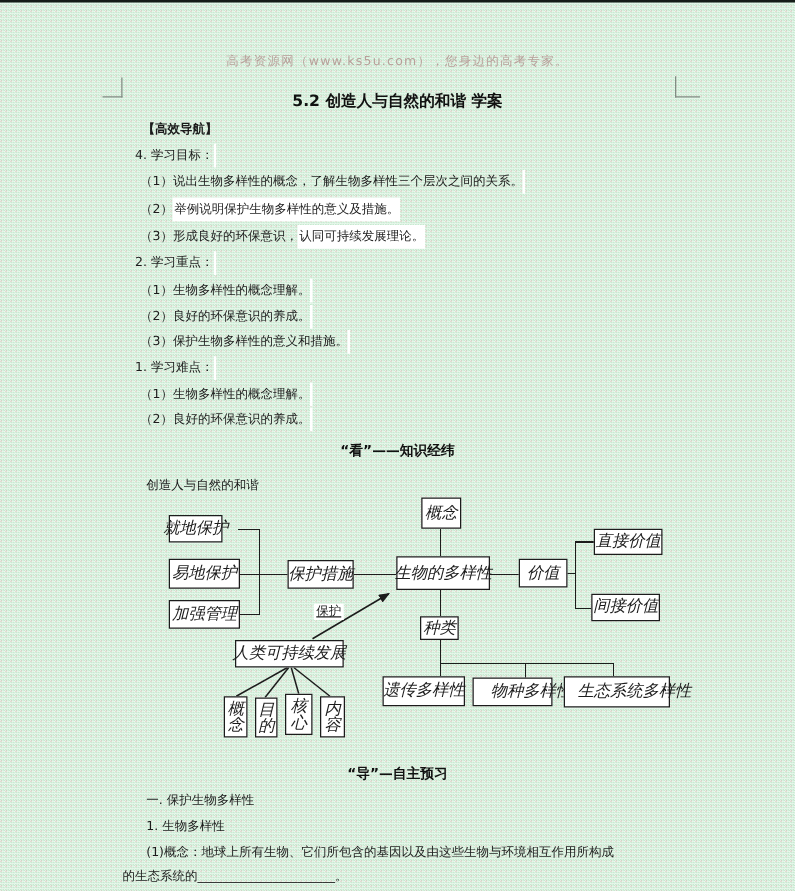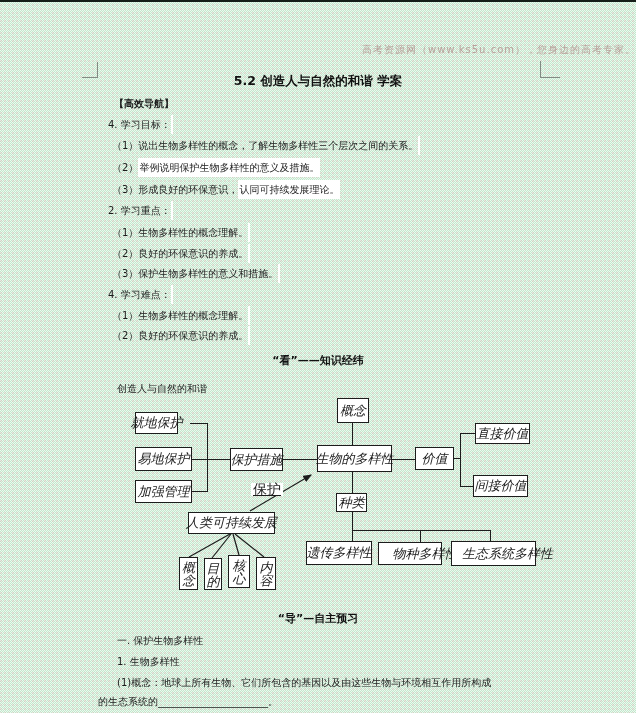--- a/index.html
+++ b/index.html
@@ -11,31 +11,31 @@
       radial-gradient(circle at 1px 1px, rgba(236,160,170,0.30) 0.6px, transparent 1px),
       conic-gradient(#c3e7cd 0 25%, #ecf9ef 25% 50%, #c3e7cd 50% 75%, #ecf9ef 75% 100%);
     background-size:4px 4px,2px 2px;
     color:#1c1c1c;
   }
   .page::before{content:"";position:absolute;top:0;left:0;right:0;height:2px;background:#161d18;}
   .cropmark{position:absolute;width:15px;height:15px;}
   .cropmark.tl{left:82px;top:62px;border-right:1px solid #828c84;border-bottom:1px solid #828c84;}
   .cropmark.tr{left:540px;top:61px;width:19px;height:16px;border-left:1px solid #828c84;border-bottom:1px solid #828c84;}
   .line{position:absolute;font-size:10px;line-height:15px;white-space:nowrap;}
-  .watermark{left:0;right:0;text-align:right;color:#b2938f;opacity:.85;font-size:10px;letter-spacing:1px;}
+  .watermark{left:0;right:0;text-align:center;color:#b2938f;opacity:.85;font-size:10px;letter-spacing:1px;}
   .doc-title{left:0;right:0;text-align:center;font-weight:bold;font-size:12.5px;color:#111;}
   .heading-center{left:0;right:0;text-align:center;font-weight:bold;font-size:11px;color:#111;}
   .hl{background:#ffffff;padding:4px 1px;}
   
   .diagram{position:absolute;left:0;top:0;width:636px;height:713px;pointer-events:none;}
   .diagram svg{position:absolute;left:0;top:0;}
   .dbox{position:absolute;background:#fff;border:1px solid #1c1c1c;display:flex;align-items:center;justify-content:center;
         font-size:13px;line-height:12px;text-align:center;white-space:nowrap;box-sizing:border-box;font-style:italic;}
   .dbox.vert{white-space:normal;line-height:13px;padding-top:1px;}
-  .dlabel{position:absolute;background:#fff;font-size:14px;line-height:13px;padding:0 2px;text-decoration:underline;}
+  .dlabel{position:absolute;background:#fff;font-size:10px;line-height:13px;padding:0 2px;text-decoration:underline;}
 </style>
 </head>
 <body>
 
 <div class="page">
 
   <div class="cropmark tl"></div>
   <div class="cropmark tr"></div>
 
   <div class="line watermark" style="top:42px;">高考资源网（www.ks5u.com），您身边的高考专家。</div>
@@ -44,21 +44,21 @@
   <div class="line" style="top:96px;left:114px;font-weight:bold;">【高效导航】</div>
 
   <div class="line" style="top:117px;left:108px;"><span>4. 学习目标：</span><span class="hl"></span></div>
   <div class="line" style="top:138px;left:112px;"><span>（1）说出生物多样性的概念，了解生物多样性三个层次之间的关系。</span><span class="hl"></span></div>
   <div class="line" style="top:160px;left:112px;"><span>（2）</span><span class="hl">举例说明保护生物多样性的意义及措施。</span></div>
   <div class="line" style="top:182px;left:112px;"><span>（3）形成良好的环保意识，</span><span class="hl">认同可持续发展理论。</span></div>
   <div class="line" style="top:203px;left:108px;"><span>2. 学习重点：</span><span class="hl"></span></div>
   <div class="line" style="top:225px;left:112px;"><span>（1）生物多样性的概念理解。</span><span class="hl"></span></div>
   <div class="line" style="top:246px;left:112px;"><span>（2）良好的环保意识的养成。</span><span class="hl"></span></div>
   <div class="line" style="top:266px;left:112px;"><span>（3）保护生物多样性的意义和措施。</span><span class="hl"></span></div>
-  <div class="line" style="top:287px;left:108px;"><span>4. 学习难点：</span><span class="hl"></span></div>
+  <div class="line" style="top:287px;left:108px;"><span>1. 学习难点：</span><span class="hl"></span></div>
   <div class="line" style="top:308px;left:112px;"><span>（1）生物多样性的概念理解。</span><span class="hl"></span></div>
   <div class="line" style="top:328px;left:112px;"><span>（2）良好的环保意识的养成。</span><span class="hl"></span></div>
 
   <div class="line heading-center" style="top:353px;">“看”——知识经纬</div>
   <div class="line" style="top:381px;left:117px;">创造人与自然的和谐</div>
 
   <div class="diagram">
     <svg width="636" height="713" viewBox="0 0 636 713">
       <defs>
         <marker id="ah" markerWidth="9" markerHeight="8" refX="6.5" refY="3" orient="auto">

